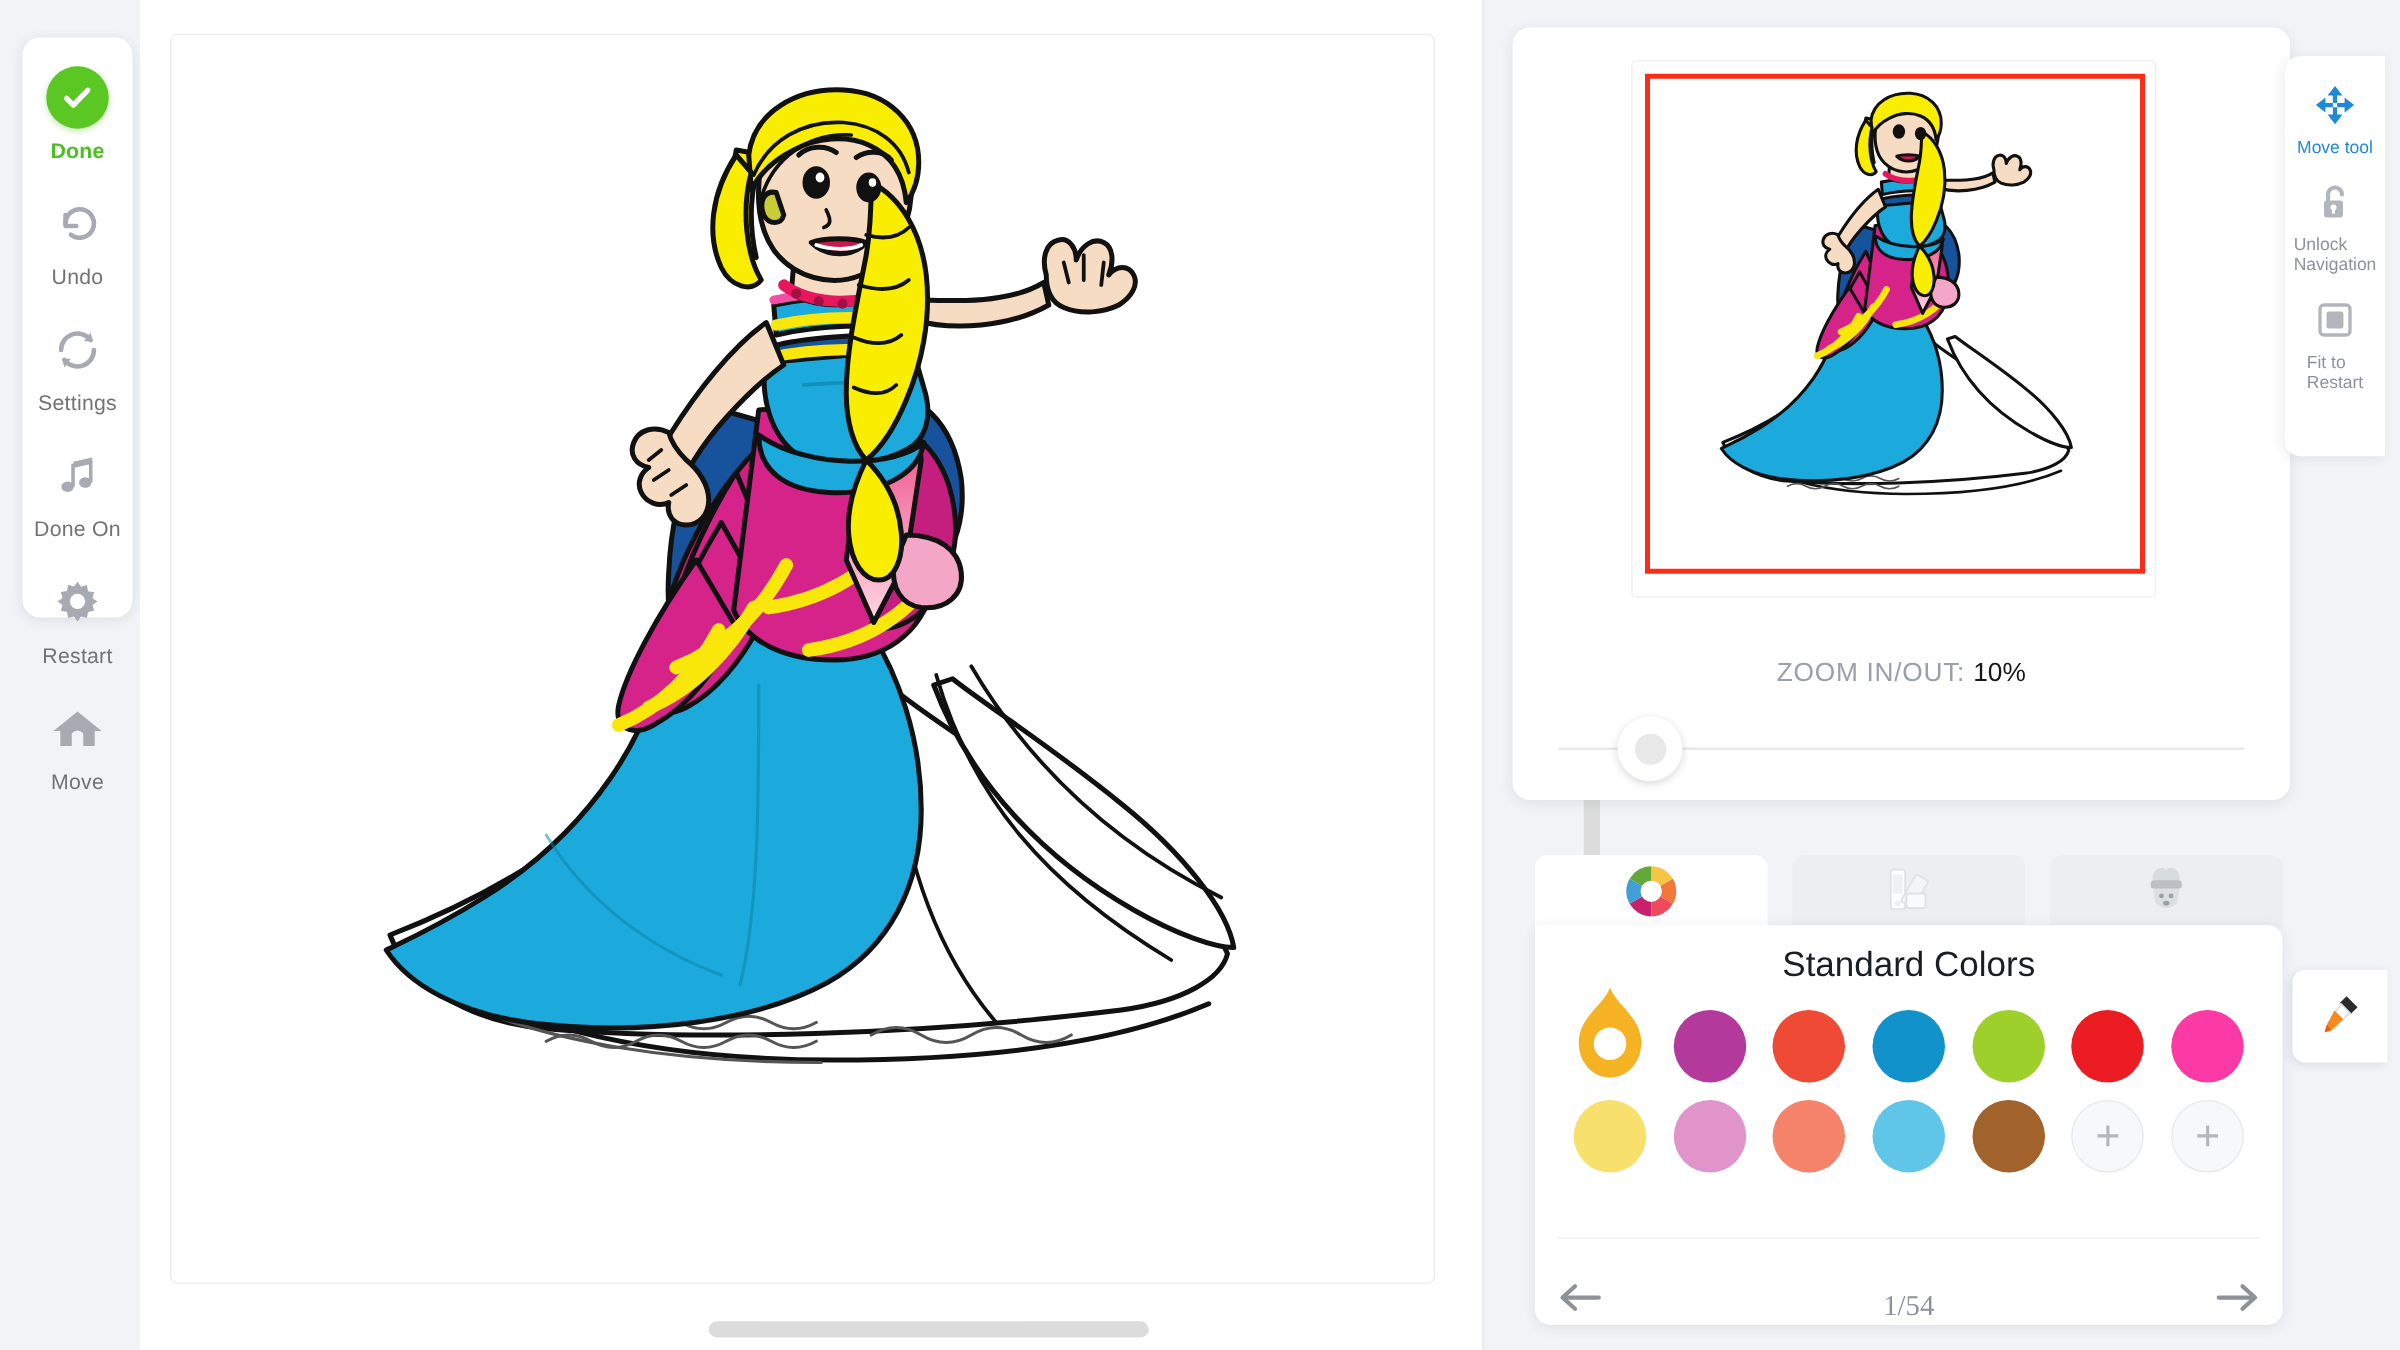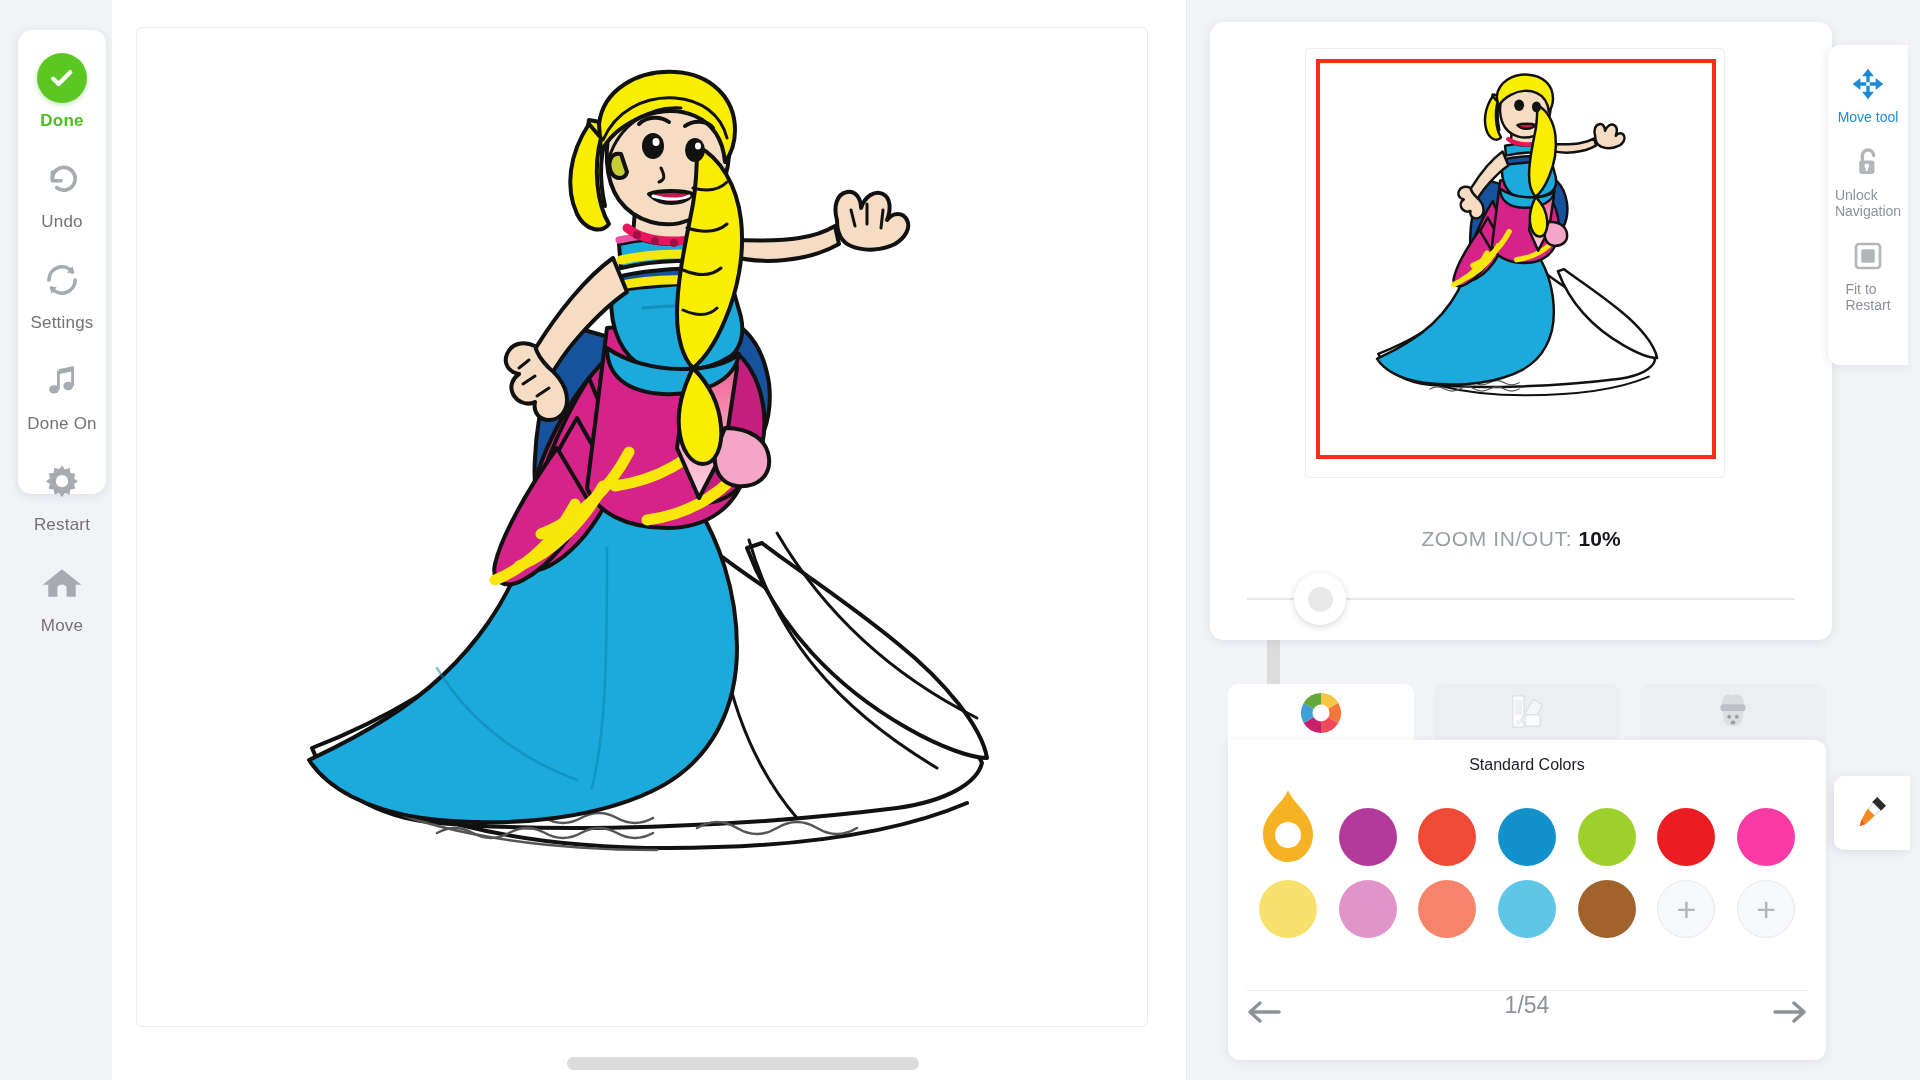--- a/index.html
+++ b/index.html
@@ -117,21 +117,21 @@
   #nav-thumb { position: absolute; left: 0; top: 0; width: 100%; height: 100%; }
 
   #zoom-readout {
     position: absolute;
     left: 0; top: 505px; width: 622px;
     text-align: center;
     font-size: 21px;
     color: #9aa0a7;
     letter-spacing: .6px;
   }
-  #zoom-readout b { color: #15171a; font-weight: 700; letter-spacing: 0; }
+  #zoom-readout b { color: #15171a; font-weight: 400; letter-spacing: 0; }
 
   #zoom-slider-track {
     position: absolute;
     left: 37px; top: 576px;
     width: 548px; height: 2px;
     background: #e6e8ec;
   }
   #zoom-slider-thumb {
     position: absolute;
     left: 84px; top: 551px;
@@ -180,21 +180,21 @@
   #palette-panel {
     position: absolute;
     left: 1228px; top: 740px;
     width: 598px; height: 320px;
     background: #ffffff;
     border-radius: 0 12px 12px 12px;
     box-shadow: 0 2px 10px rgba(30,40,60,0.09);
   }
   #palette-title {
     position: absolute; top: 16px; left: 0; width: 598px;
-    text-align: center; font-size: 16px; color: #1a1d21;
+    text-align: center; font-size: 28px; color: #1a1d21;
   }
   #swatch-grid {
     position: absolute; left: 20px; top: 68px;
     width: 558px;
     display: grid;
     grid-template-columns: repeat(7, 1fr);
     row-gap: 14px;
     justify-items: center;
   }
   .swatch {
@@ -208,22 +208,23 @@
   }
   .swatch.selected {
     background: none !important;
     position: relative;
   }
   #palette-sep {
     position: absolute; left: 18px; top: 250px; width: 562px; height: 1px; background: #edeff2;
   }
   #palette-nav {
     position: absolute; left: 0; top: 252px; width: 598px; height: 66px;
-    display: flex; align-items: flex-start; justify-content: space-between;
+    display: flex; align-items: flex-end; justify-content: space-between;
     padding: 0 16px;
+    font-family: Liberation Serif, serif;
   }
   #page-indicator { font-size: 23px; color: #8d9299; }
   .nav-arrow { cursor: pointer; width: 40px; height: 40px; display:flex; align-items:center; justify-content:center;}
 
   
   #eyedropper-panel {
     position: absolute;
     left: 1834px; top: 776px;
     width: 76px; height: 74px;
     background: #ffffff;

